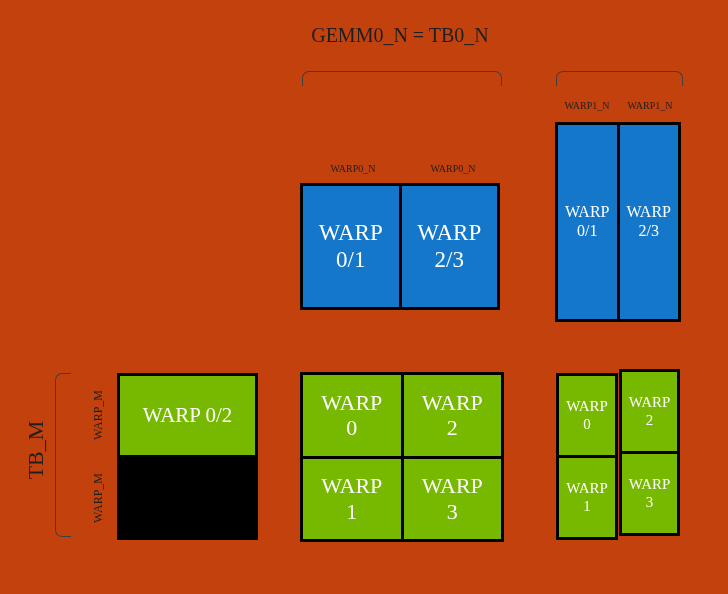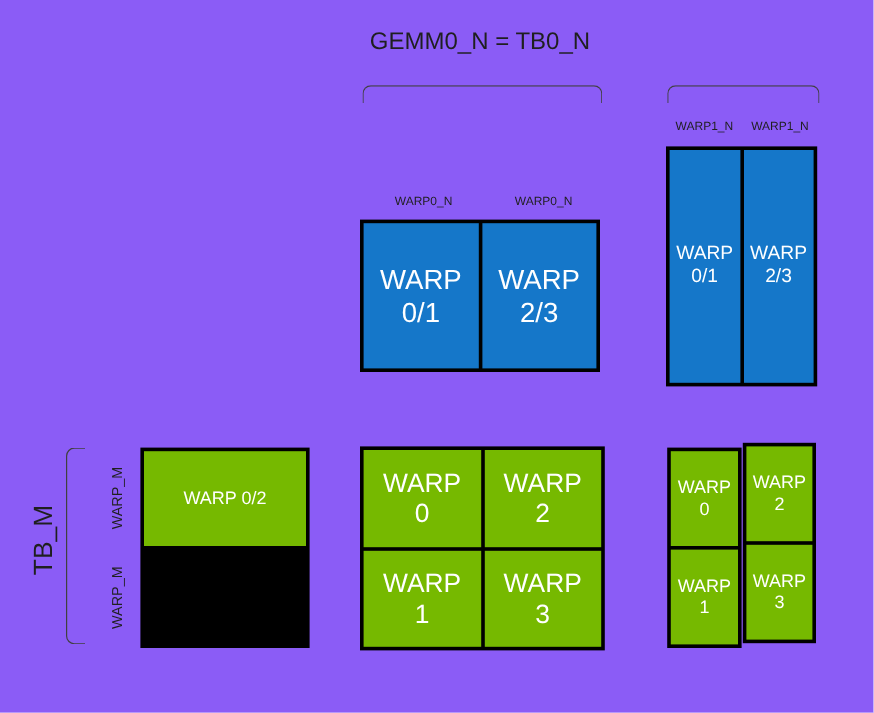--- a/index.html
+++ b/index.html
@@ -1,18 +1,18 @@
 <!DOCTYPE html>
 <html style="--blue: #1577c9; --green: #76b900; --border: #000000; --line: #404040; --label: #1f1f1f; --text: #ffffff;"><head>
 <meta charset="utf-8">
 <style>
   html,body{margin:0;padding:0;background:#fff;}
   #stage{
-    position:relative;width:728px;height:594px;background:#8b5cf6;overflow:hidden;
-    font-family:Liberation Sans, sans-serif;
+    position:relative;width:728px;height:594px;background:#c2410c;overflow:hidden;
+    font-family:Liberation Serif, serif;
   }
   .abs{position:absolute;}
   .lbl{color:var(--label);white-space:nowrap;}
   .center{text-align:center;}
   
   .h-gemm0{font-size:20px;}
   .h-gemm1{font-size:23px;line-height:28px;}
   
   .small-lbl{font-size:10px;}
   
@@ -27,21 +27,21 @@
   
   .block{background:var(--border);display:grid;padding:3px;gap:3px;box-sizing:border-box;}
   .cell{
     display:flex;flex-direction:column;align-items:center;justify-content:center;
     color:var(--text);text-align:center;line-height:1.17;
   }
   .blue-cell{background:var(--blue);}
   .green-cell{background:var(--green);}
   .f23{font-size:23px;}
   .f22{font-size:22px;}
-  .f21{font-size:15px;}
+  .f21{font-size:21px;}
   .f16{font-size:16px;}
   .f15{font-size:15px;}
   .rot{transform:rotate(-90deg);}
 </style>
 </head>
 <body>
 
 <div id="stage">
 
   <div class="abs lbl h-gemm0 center" style="left:290px;top:24px;width:220px;">GEMM0_N = TB0_N</div>

